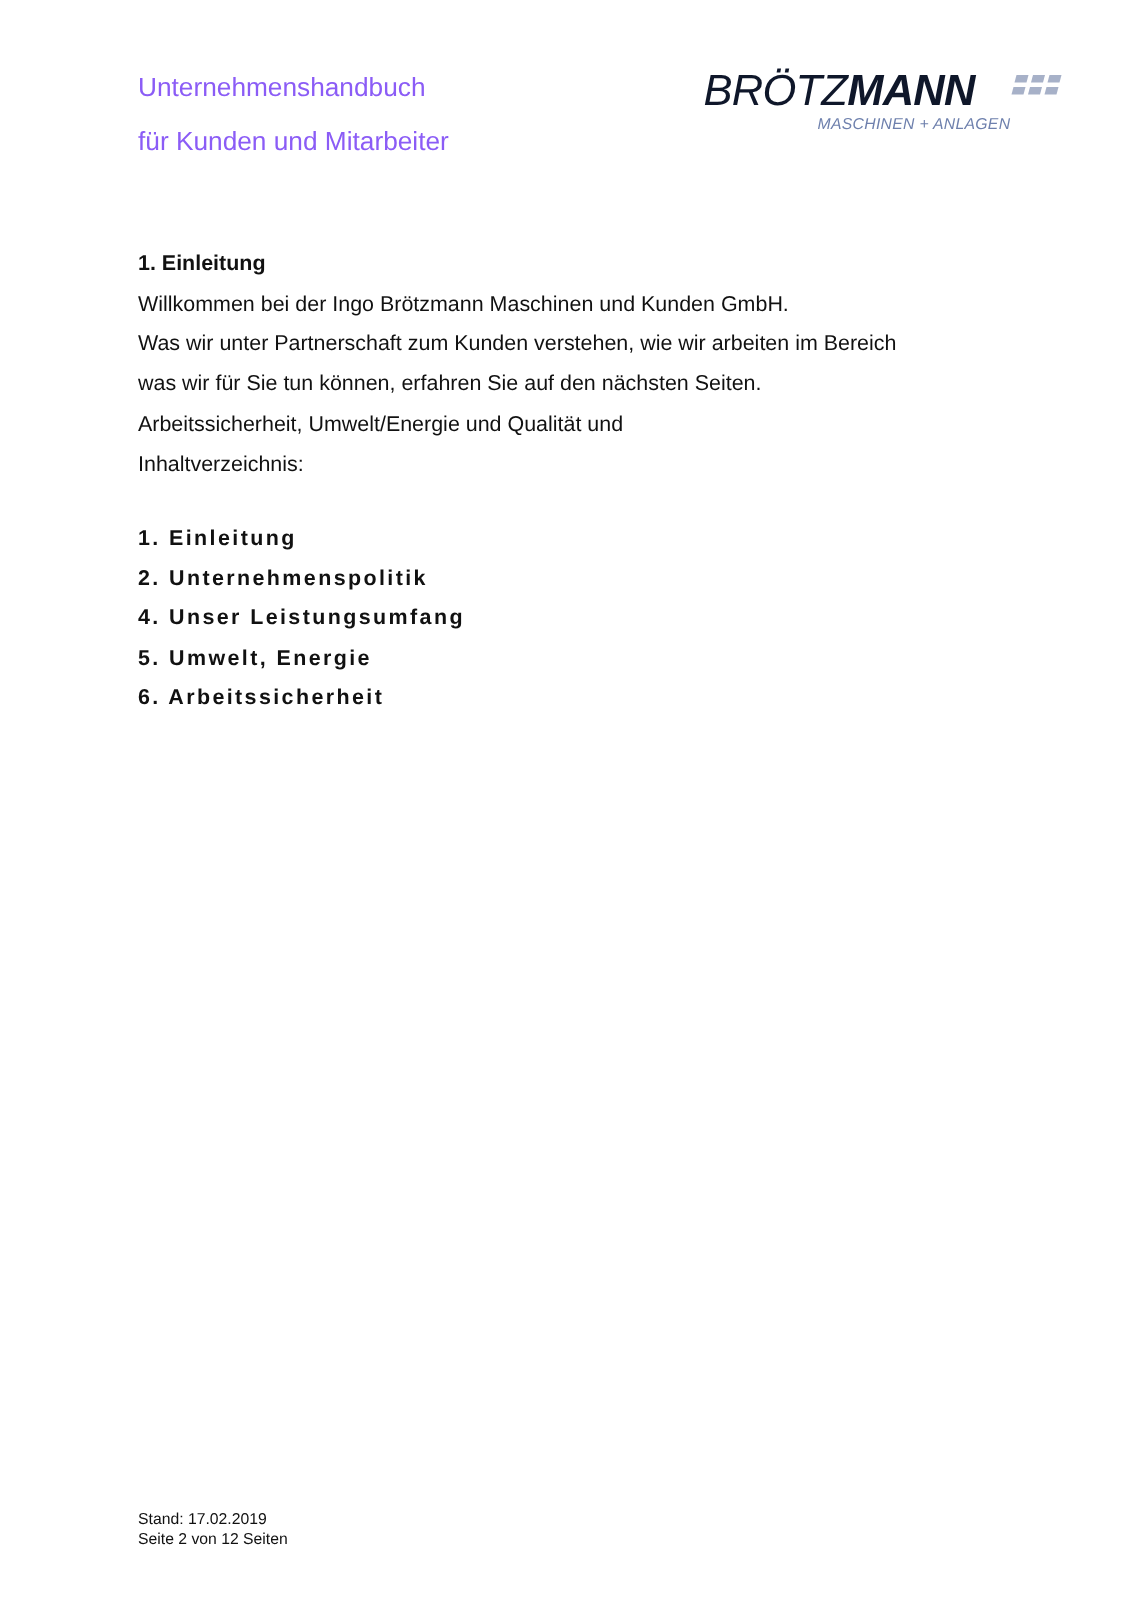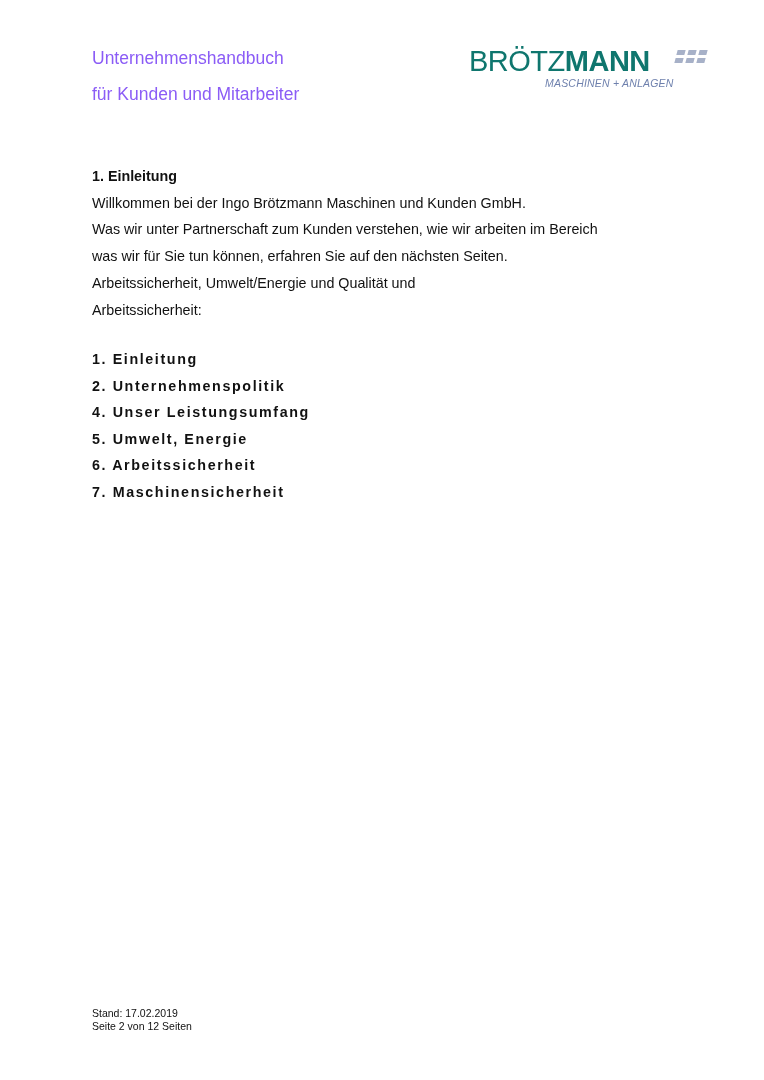--- a/index.html
+++ b/index.html
@@ -2,22 +2,22 @@
 <html><head>
 <meta charset="utf-8">
 <style>
   html, body { margin:0; padding:0; background:#ffffff; }
   body { width:764px; height:1080px; position:relative; overflow:hidden;
          font-family:"Liberation Sans", sans-serif; color:#111; }
   .hdr-title { position:absolute; left:92px; font-size:17.5px; color:#8b5cf6; }
   .hdr-t1 { top:48px; }
   .hdr-t2 { top:84px; }
   .logo { position:absolute; left:469px; top:44px; width:245px; height:50px; }
-  .logo-main { position:absolute; left:0; top:0; font-size:29px; 
-               color:#0f766e; letter-spacing:-0.5px; line-height:34px; white-space:nowrap; }
+  .logo-main { position:absolute; left:0; top:0; font-size:29px; font-style:italic;
+               color:#0f172a; letter-spacing:-0.5px; line-height:34px; white-space:nowrap; }
   .logo-main b { font-weight:bold; }
   .logo-dots { position:absolute; left:208px; top:6px; width:32px; height:16px; }
   .logo-dots span { position:absolute; width:8px; height:5px; background:#a7b1c8; transform:skewX(-15deg); }
   .logo-sub { position:absolute; left:76px; top:33px; font-size:10.5px; font-style:italic;
               color:#6e80ad; letter-spacing:0.2px; white-space:nowrap; }
   .intro { position:absolute; left:92px; top:163px; font-size:14.3px; line-height:26.7px; }
   .intro .h { font-weight:bold; }
   .toc { position:absolute; left:92px; top:346px; margin:0; padding:0; list-style:none; }
   .toc li { font-size:14.3px; font-weight:bold; letter-spacing:1.6px; line-height:26.6px; white-space:nowrap; }
   .footer { position:absolute; left:92px; top:1007px; font-size:10.5px; line-height:13px; }
@@ -40,28 +40,27 @@
   </div>
   <div class="logo-sub">MASCHINEN + ANLAGEN</div>
 </div>
 
 <div class="intro">
   <div class="h">1. Einleitung</div>
   <div>Willkommen bei der Ingo Brötzmann Maschinen und Kunden GmbH.</div>
   <div>Was wir unter Partnerschaft zum Kunden verstehen, wie wir arbeiten im Bereich</div>
   <div>was wir für Sie tun können, erfahren Sie auf den nächsten Seiten.</div>
   <div>Arbeitssicherheit, Umwelt/Energie und Qualität und</div>
-  <div>Arbeitssicherheit:</div>
+  <div>Inhaltverzeichnis:</div>
 </div>
 
 <ul class="toc">
   <li>1. Einleitung</li>
   <li>2. Unternehmenspolitik</li>
   <li>4. Unser Leistungsumfang</li>
   <li>5. Umwelt, Energie</li>
   <li>6. Arbeitssicherheit</li>
-  <li>7. Maschinensicherheit</li>
 </ul>
 
 <div class="footer">
   <div>Stand: 17.02.2019</div>
   <div>Seite 2 von 12 Seiten</div>
 </div>
 
 </body></html>

